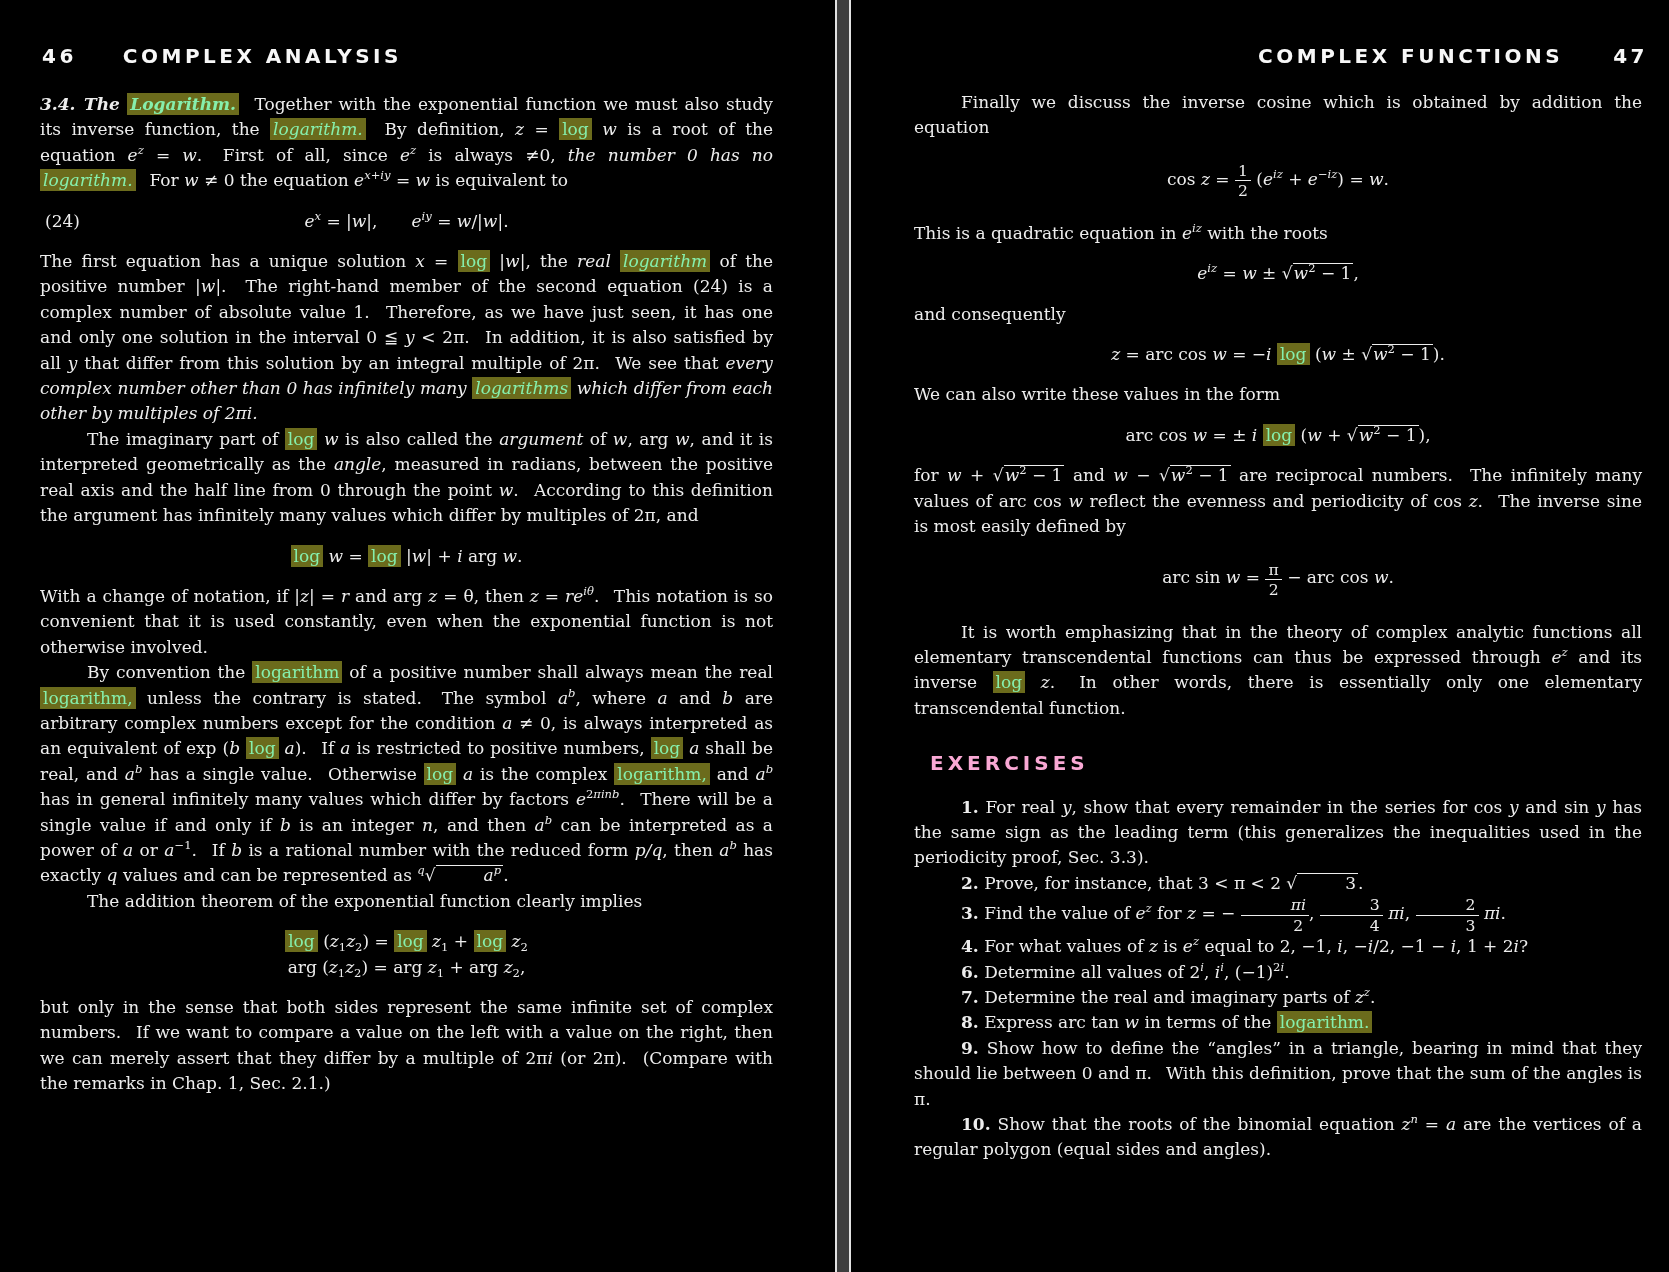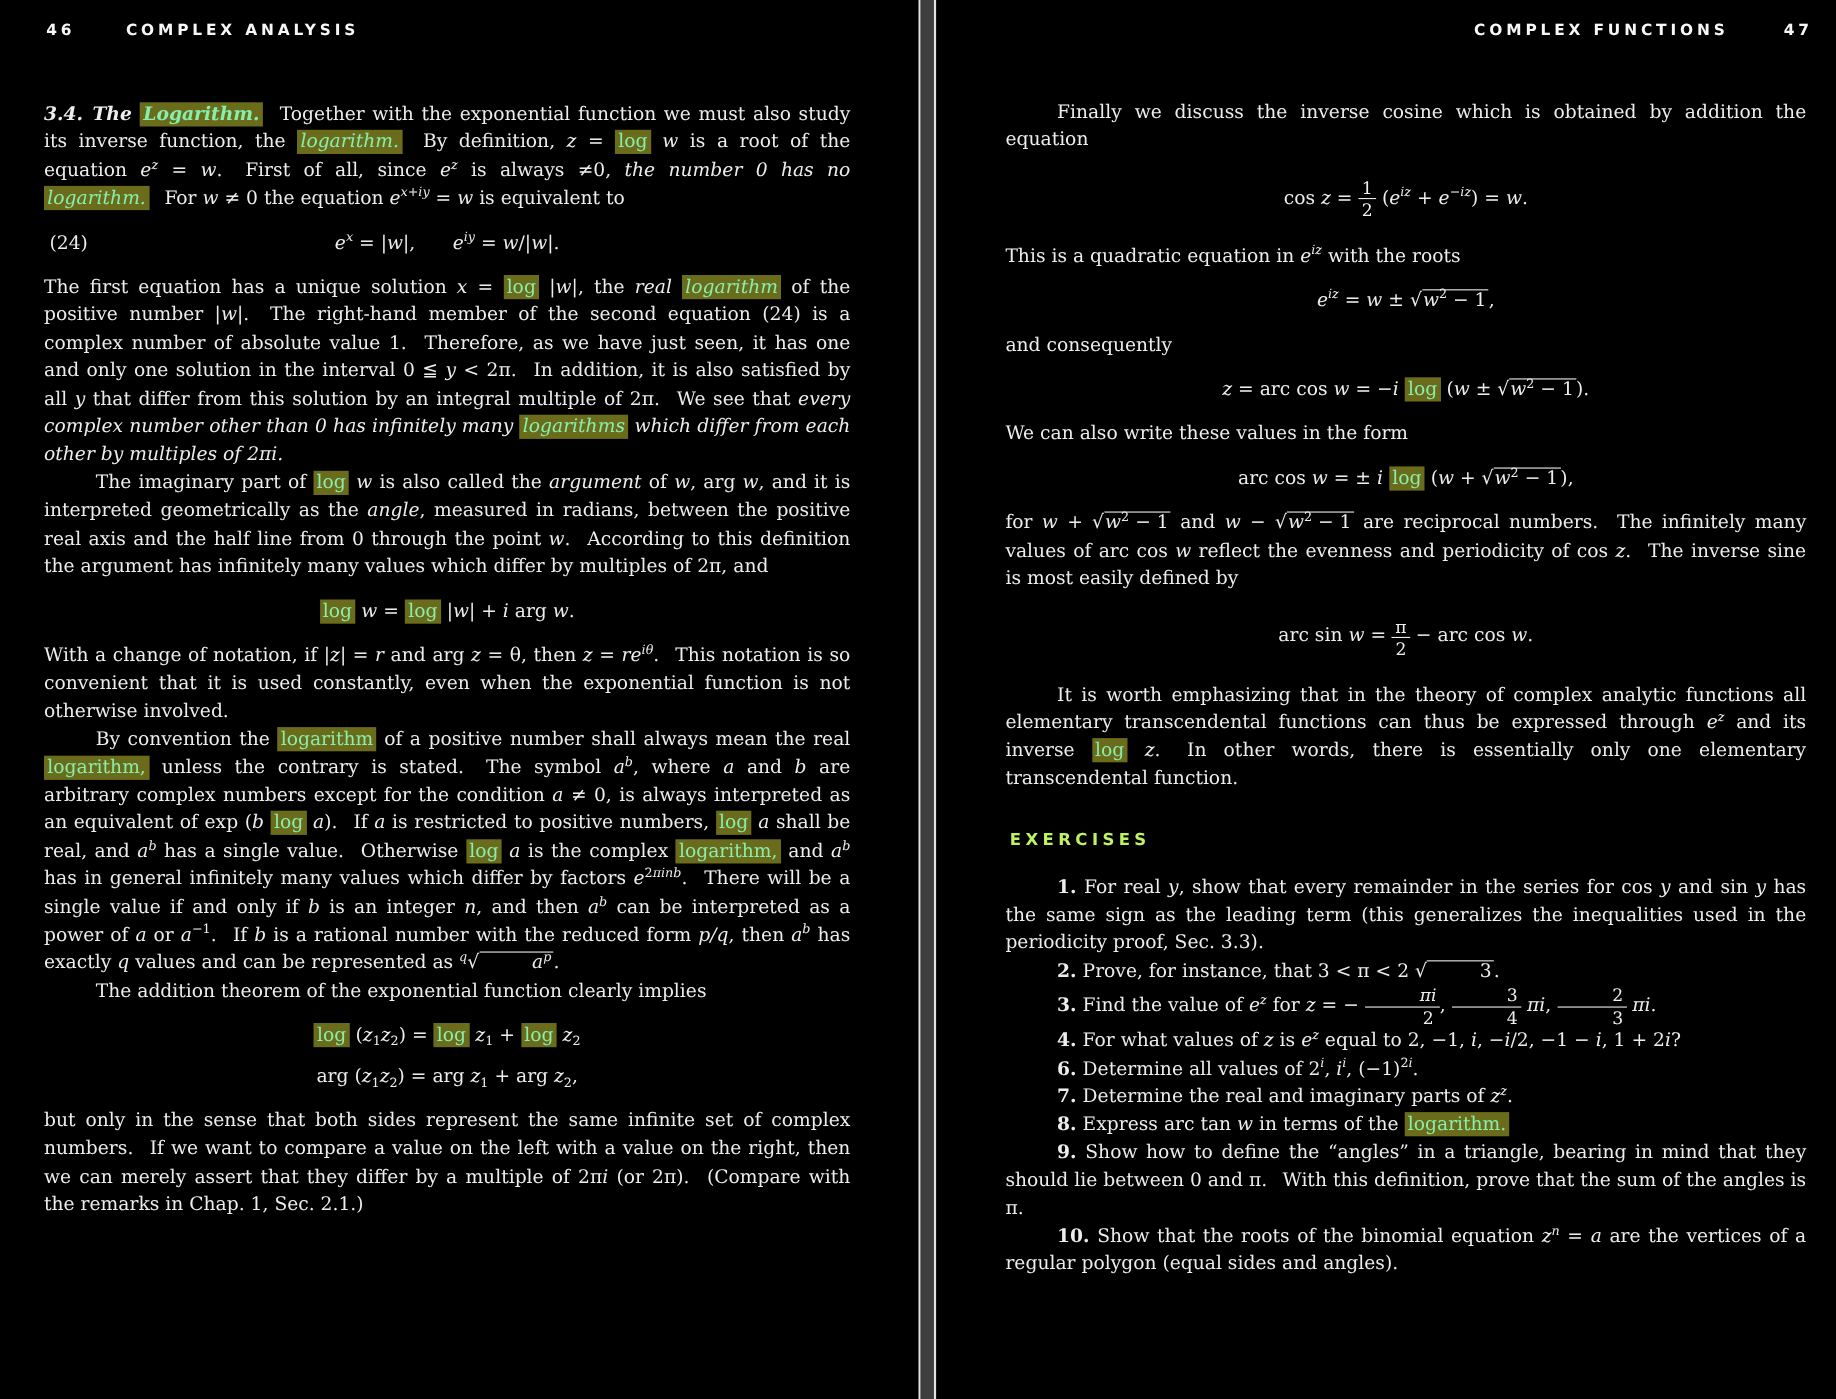--- a/index.html
+++ b/index.html
@@ -2,44 +2,44 @@
 <html><head>
 <meta charset="utf-8">
 <style>
   html,body{margin:0;padding:0;background:#000;}
   #spread{position:relative;width:1669px;height:1272px;background:#000;overflow:hidden;
           font-family:"DejaVu Serif","Liberation Serif",serif;color:#ededed;}
   
   .gutter-line{position:absolute;top:0;bottom:0;width:2px;background:#e2e2e2;}
   .gutter-bar{position:absolute;top:0;bottom:0;width:12px;background:#3e3e3e;}
   
-  .runhead{position:absolute;top:20px;display:flex;align-items:baseline;white-space:nowrap;
+  .runhead{position:absolute;top:44px;display:flex;align-items:baseline;white-space:nowrap;
            font-family:"DejaVu Sans","Liberation Sans",sans-serif;font-weight:bold;
-           font-size:14px;letter-spacing:3.5px;color:#f7f7f7;}
+           font-size:20px;letter-spacing:3.5px;color:#f7f7f7;}
   #head-left{left:42px;gap:46px;}
   #head-right{right:21px;gap:50px;margin-left:40px;}
   
   .page{position:absolute;top:0;font-size:17px;line-height:25.4px;}
   #page-left{left:40px;width:733px;padding-top:92px;}
   #page-right{left:914px;width:728px;padding-top:90px;}
   .para{margin:0;text-align:justify;}
   .ind{text-indent:47px;}
   .eq{position:relative;text-align:center;margin:15px 0;}
   .eq.tall{margin:21px 0;}
   .eq-label{position:absolute;left:5px;top:0;text-align:center;}
-  .eq-line{display:block;margin-top:12px;}
+  .eq-line{display:block;}
   sup{font-size:68%;line-height:0;}
   sub{font-size:68%;line-height:0;}
   .hl{background:#6b6b1c;color:#86efac;padding:1px 3px;}
   .ov{display:inline-block;border-top:1.6px solid #ededed;padding:0 2px 0 1px;line-height:1.15;}
   .frac{display:inline-block;vertical-align:-0.75em;text-align:center;line-height:1.12;font-size:92%;}
   .frac .num{display:block;border-bottom:1.5px solid #ededed;padding:0 3px 1px;}
   .frac .den{display:block;padding-top:1px;}
   .ex-head{font-family:"DejaVu Sans","Liberation Sans",sans-serif;font-weight:bold;
-           font-size:15px;letter-spacing:4px;color:#bef264;margin:30px 4px 18px;}
+           font-size:20px;letter-spacing:4px;color:#f9a8d4;margin:30px 16px 18px;}
   .ex-num{font-weight:bold;}
 </style>
 </head>
 <body>
 
 <div id="spread">
 
   <div class="gutter-line" style="left:835px;"></div>
   <div class="gutter-bar" style="left:837px;"></div>
   <div class="gutter-line" style="left:849px;"></div>

